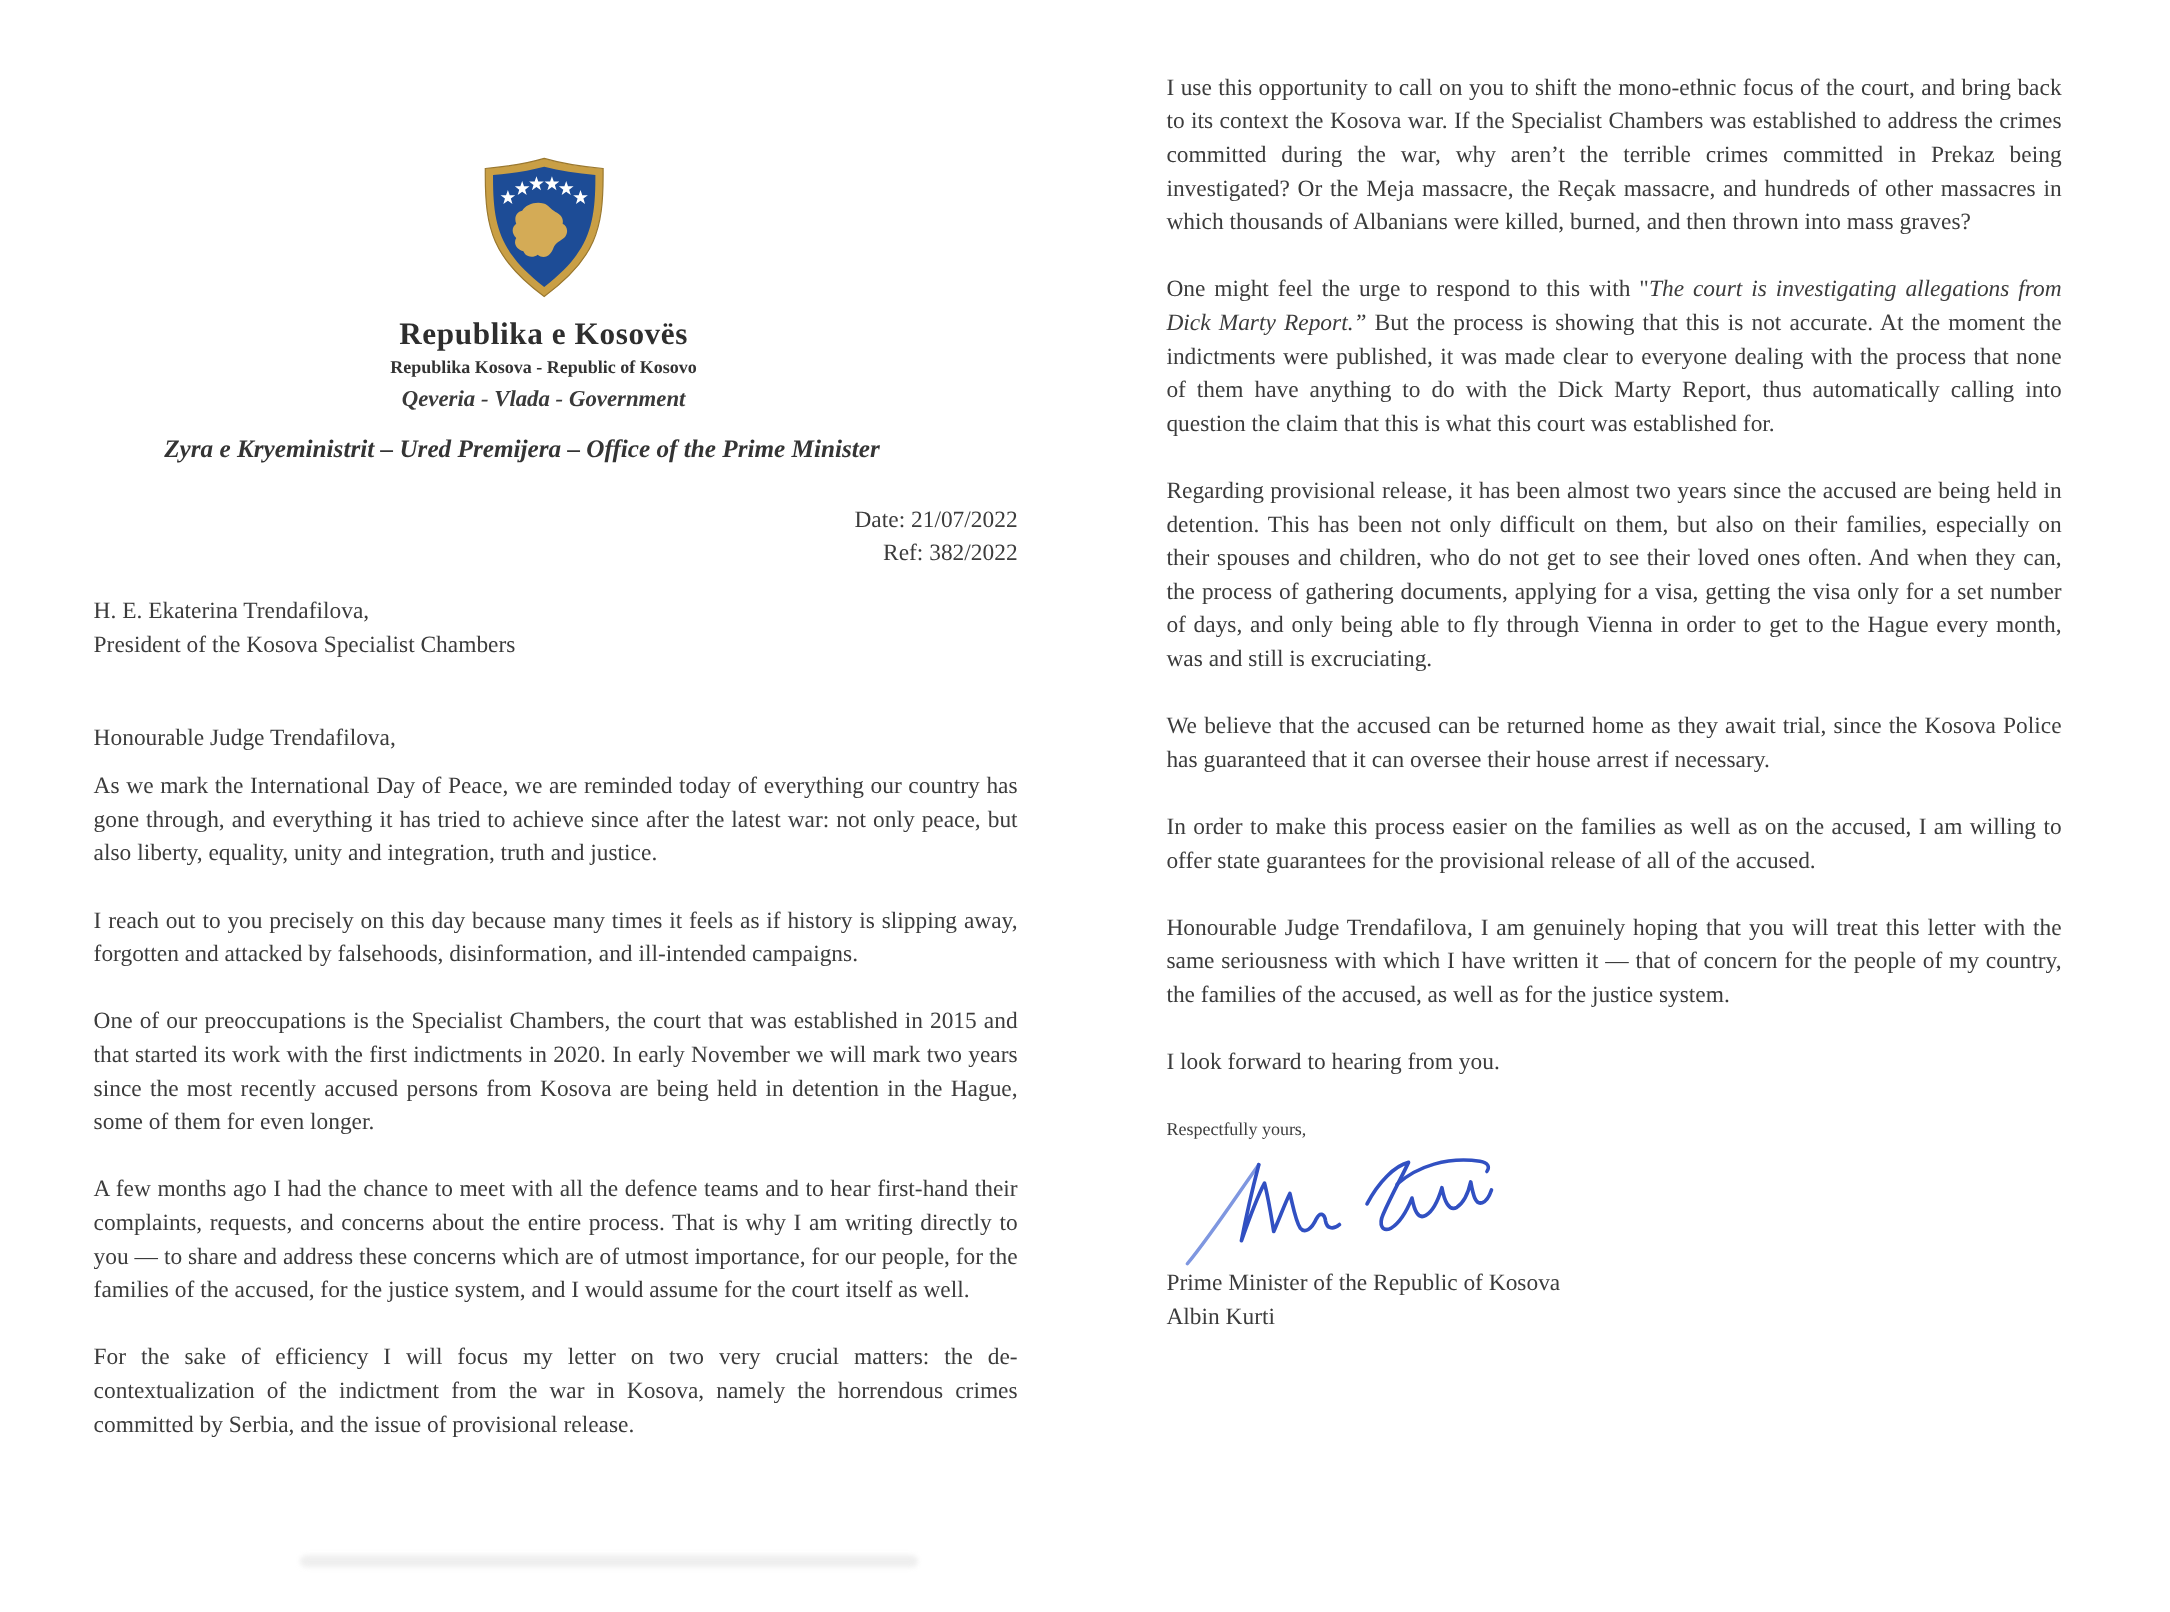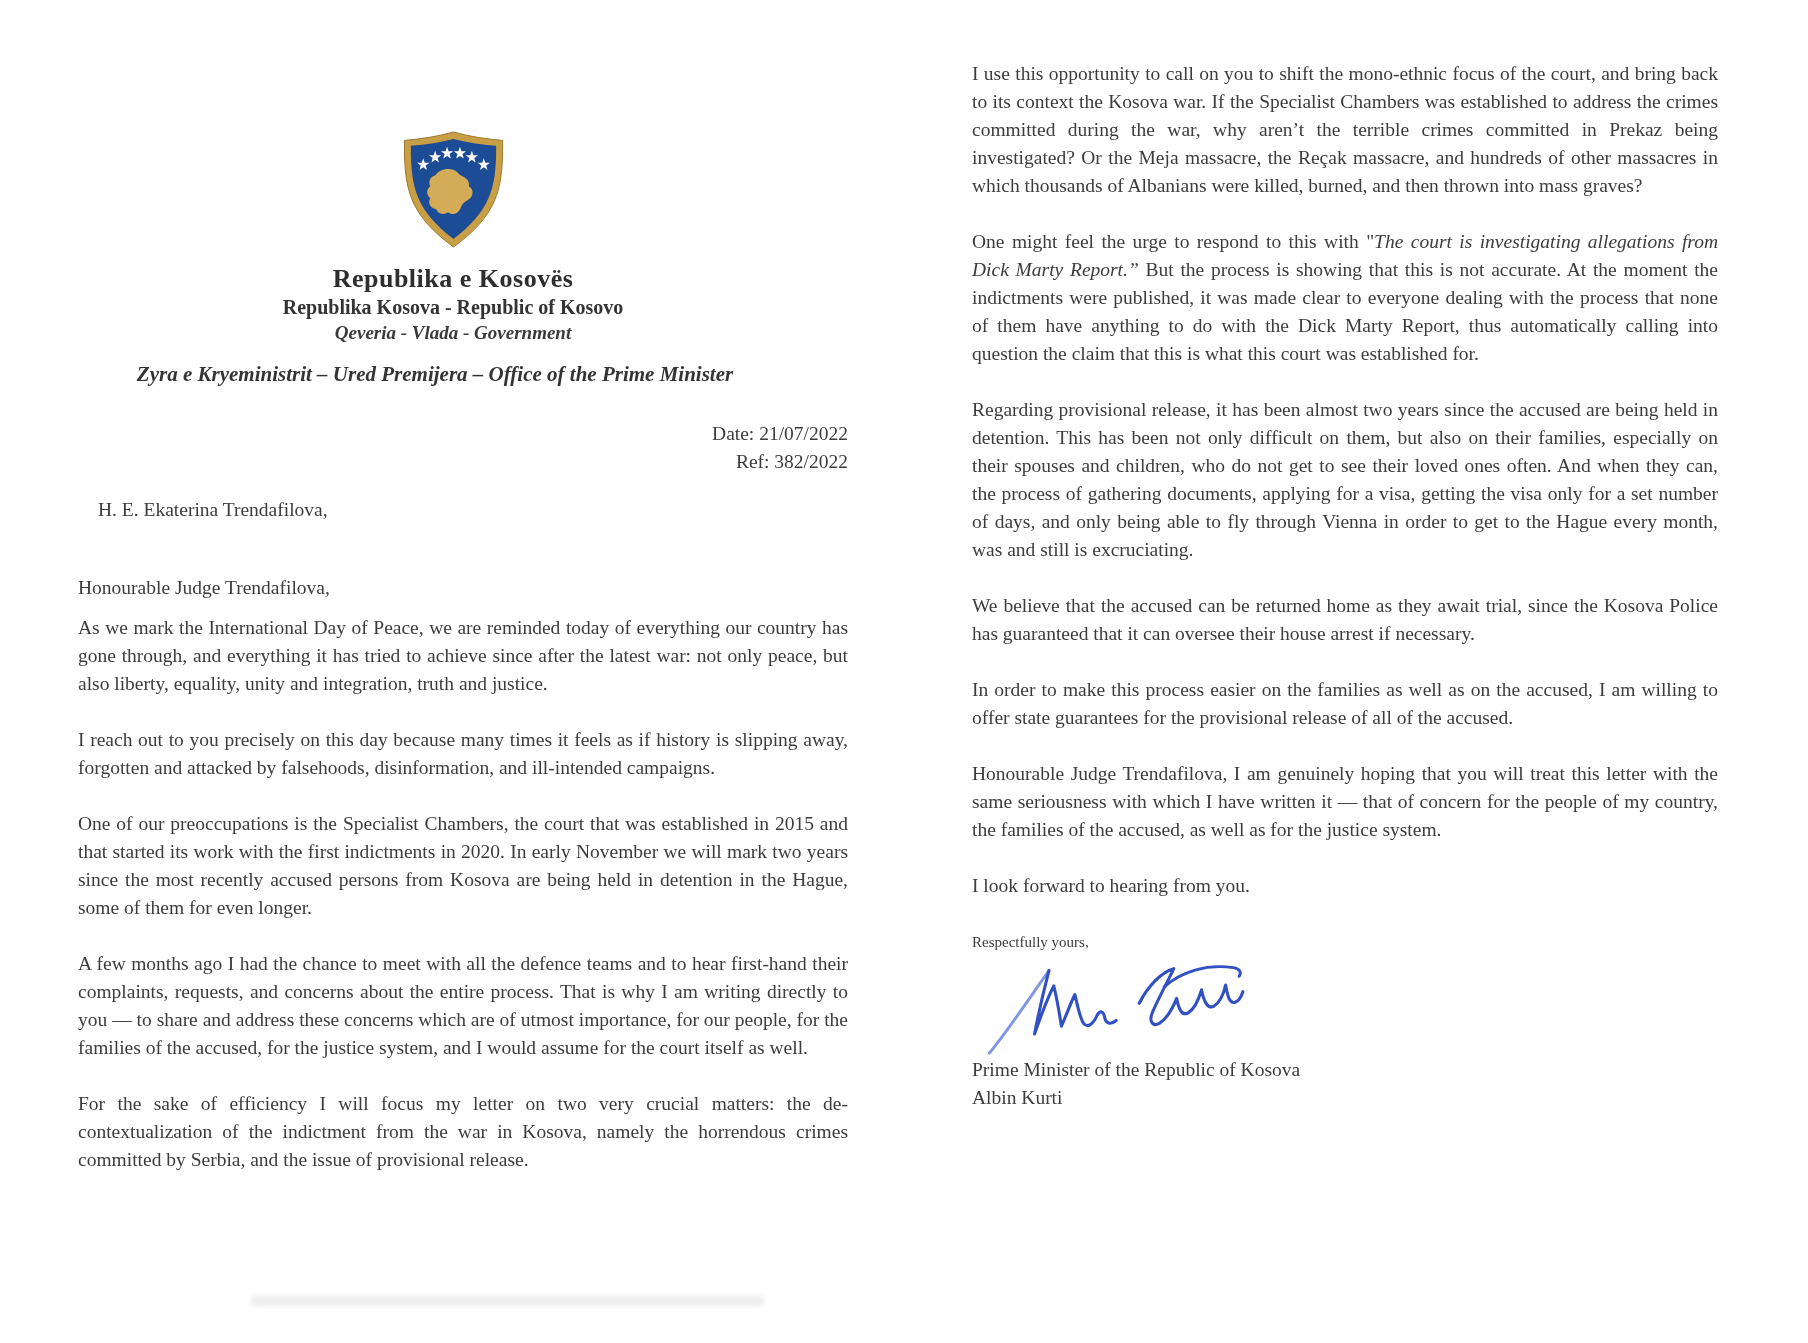--- a/index.html
+++ b/index.html
@@ -23,29 +23,29 @@
     font-family:"Liberation Serif", serif;
     color:var(--ink-text);
   }
   .page{position:absolute;top:0;}
   .page-left{left:78px;width:770px;}
   .page-right{left:972px;width:746px;}
 
   .letterhead{margin-top:130px;text-align:center;transform:translateX(-10px);}
   .emblem{display:block;margin:0 auto;width:107px;height:120px;}
   .lh-title{margin-top:14px;font-size:26px;font-weight:bold;line-height:30px;color:#2e2e2e;letter-spacing:0.5px;}
-  .lh-sub{font-size:20px;font-weight:bold;line-height:26px;color:#333;}
+  .lh-sub{font-size:15px;font-weight:bold;line-height:26px;color:#333;}
   .lh-gov{font-size:19px;font-style:italic;font-weight:600;line-height:26px;color:#3a3a3a;}
   .office-line{
     margin-top:14px;text-align:center;transform:translateX(-28px);
     font-size:21px;font-weight:bold;font-style:italic;line-height:28px;color:#343434;
     white-space:nowrap;
   }
   .meta{margin-top:32px;text-align:right;font-size:19.5px;line-height:28px;}
-  .recipient{margin-top:20px;font-size:19.5px;line-height:28px;margin-left:20px;}
+  .recipient{margin-top:20px;font-size:19.5px;line-height:28px;}
   .salutation{margin-top:50px;font-size:19.5px;line-height:28px;}
   .paragraphs{margin-top:12px;}
   .para{
     font-size:19.5px;line-height:28px;text-align:justify;
     margin:0 0 28px 0;color:var(--ink-text);
   }
   .para em{font-style:italic;}
   .page-right .paragraphs{margin-top:60px;}
   .valediction{font-size:15px;line-height:28px;margin-top:0;}
   .signature{display:block;margin:4px 0 0 8px;width:280px;height:96px;}
@@ -83,20 +83,21 @@
 
     <div class="office-line">Zyra e Kryeministrit – Ured Premijera – Office of the Prime Minister</div>
 
     <div class="meta">
       <div>Date: 21/07/2022</div>
       <div>Ref: 382/2022</div>
     </div>
 
     <div class="recipient">
       <div>H. E. Ekaterina Trendafilova,</div>
+      <div>President of the Kosova Specialist Chambers</div>
     </div>
 
     <div class="salutation">Honourable Judge Trendafilova,</div>
 
     <div class="paragraphs">
         <p class="para"><span>As we mark the International Day of Peace, we are reminded today of everything our country has gone through, and everything it has tried to achieve since after the latest war: not only peace, but also liberty, equality, unity and integration, truth and justice.</span></p>
         <p class="para"><span>I reach out to you precisely on this day because many times it feels as if history is slipping away, forgotten and attacked by falsehoods, disinformation, and ill-intended campaigns.</span></p>
         <p class="para"><span>One of our preoccupations is the Specialist Chambers, the court that was established in 2015 and that started its work with the first indictments in 2020. In early November we will mark two years since the most recently accused persons from Kosova are being held in detention in the Hague, some of them for even longer.</span></p>
         <p class="para"><span>A few months ago I had the chance to meet with all the defence teams and to hear first-hand their complaints, requests, and concerns about the entire process. That is why I am writing directly to you — to share and address these concerns which are of utmost importance, for our people, for the families of the accused, for the justice system, and I would assume for the court itself as well.</span></p>
         <p class="para"><span>For the sake of efficiency I will focus my letter on two very crucial matters: the de-contextualization of the indictment from the war in Kosova, namely the horrendous crimes committed by Serbia, and the issue of provisional release.</span></p>

